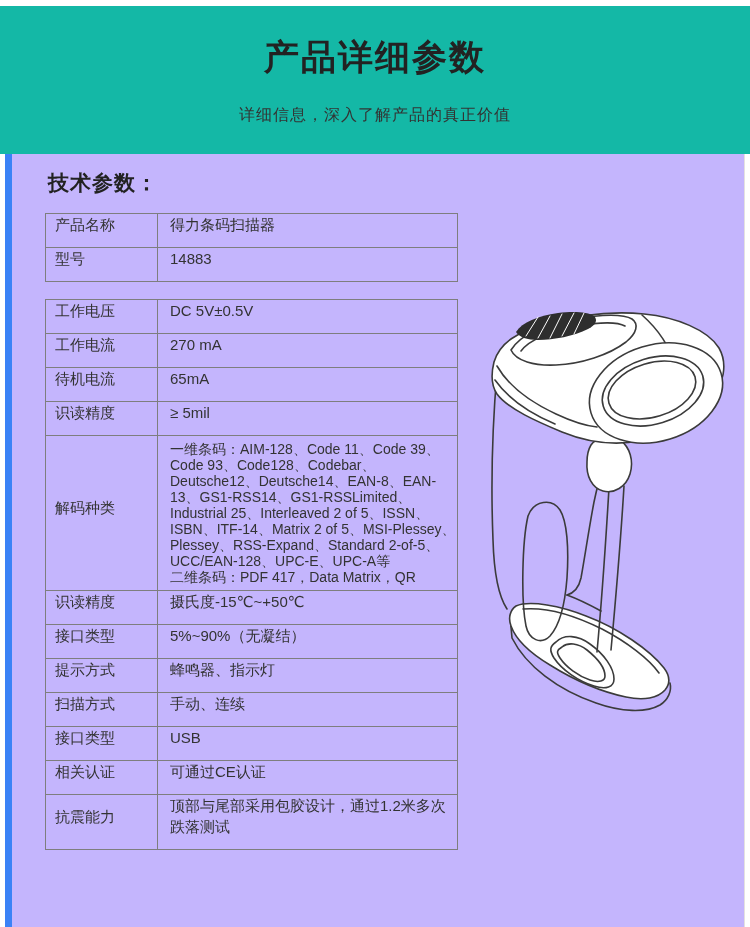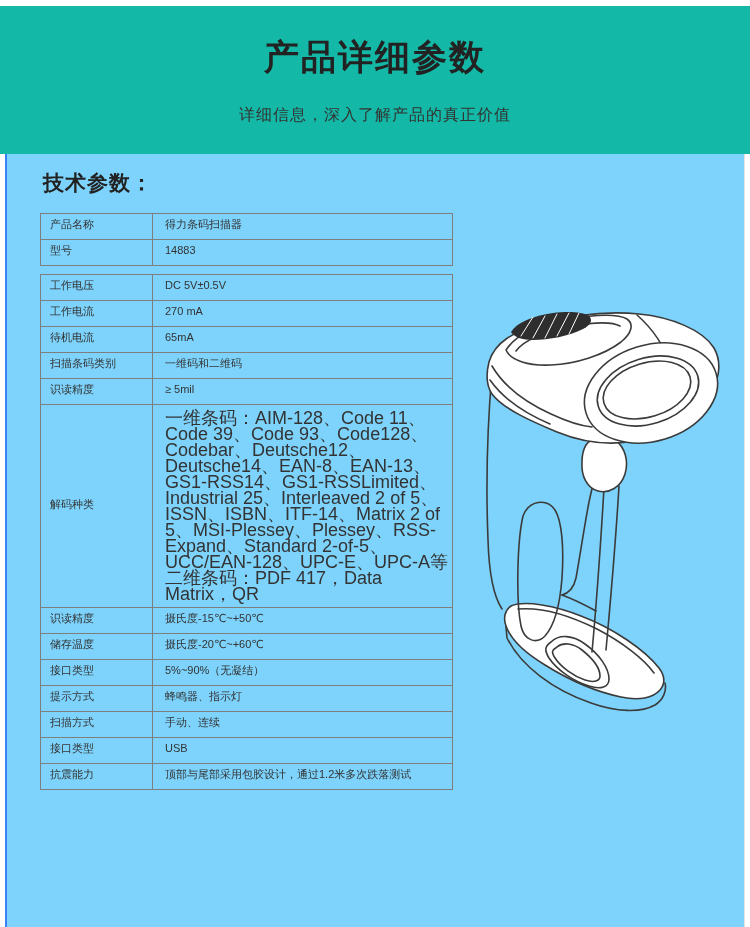--- a/index.html
+++ b/index.html
@@ -18,44 +18,44 @@
     margin:32px 0 0;font-size:35px;line-height:38px;
     font-weight:700;color:#222;letter-spacing:2px;
   }
   .hero p{
     margin:28px 0 0;font-size:16px;line-height:22px;
     color:#333;font-weight:400;letter-spacing:1px;
   }
   
   .content{
     position:relative;margin:0 5px;height:773px;box-sizing:border-box;
-    background:#7dd3fc;
-    border-left:2px solid #3b82f6;border-right:1px solid #e4e1e0;
+    background:#c4b5fd;
+    border-left:7px solid #3b82f6;border-right:1px solid #e4e1e0;
   }
   .content h2{
     margin:0;padding:16px 0 0 36px;
     font-size:21px;line-height:25px;font-weight:700;color:#222;
     letter-spacing:1px;
   }
   .table-wrap{margin:18px 0 0 33px;width:413px;}
   table.spec{
     border-collapse:collapse;width:413px;table-layout:fixed;
   }
-  table.spec + table.spec{margin-top:8px;}
+  table.spec + table.spec{margin-top:17px;}
   .spec td{
     border:1px solid #7e7e7e;
-    font-size:11px;line-height:21px;height:21px;
+    font-size:15px;line-height:21px;height:21px;
     color:#333;vertical-align:middle;
-    padding:0 6px 4px 9px;
+    padding:0 6px 12px 9px;
     overflow:hidden;
   }
   td.c-label{width:96px;white-space:nowrap;}
   td.c-value{padding-left:12px;}
   td.c-value.decode{
-    font-size:18px;line-height:16px;height:auto;
+    font-size:14px;line-height:16px;height:auto;
     padding:5px 0 5px 12px;
   }
   td.c-value.decode div{margin:0;}
   svg.scanner{position:absolute;left:454px;top:136px;width:290px;height:430px;}
 </style>
 </head>
 <body>
 
 <div class="page">
 
@@ -88,57 +88,53 @@
             </tr>
             <tr>
               <td class="c-label">工作电流</td>
               <td class="c-value">270 mA</td>
             </tr>
             <tr>
               <td class="c-label">待机电流</td>
               <td class="c-value">65mA</td>
             </tr>
             <tr>
-              <td class="c-label">扫描条码类别</td>
-              <td class="c-value">一维码和二维码</td>
-            </tr>
-            <tr>
               <td class="c-label">识读精度</td>
               <td class="c-value">≥ 5mil</td>
             </tr>
             <tr>
               <td class="c-label">解码种类</td>
               <td class="c-value decode">
                 <div>一维条码：AIM-128、Code 11、Code 39、Code 93、Code128、Codebar、Deutsche12、Deutsche14、EAN-8、EAN-13、GS1-RSS14、GS1-RSSLimited、Industrial 25、Interleaved 2 of 5、ISSN、ISBN、ITF-14、Matrix 2 of 5、MSI-Plessey、Plessey、RSS-Expand、Standard 2-of-5、UCC/EAN-128、UPC-E、UPC-A等</div>
                 <div>二维条码：PDF 417，Data Matrix，QR</div>
               </td>
             </tr>
             <tr>
               <td class="c-label">识读精度</td>
               <td class="c-value">摄氏度-15℃~+50℃</td>
-            </tr>
-            <tr>
-              <td class="c-label">储存温度</td>
-              <td class="c-value">摄氏度-20℃~+60℃</td>
             </tr>
             <tr>
               <td class="c-label">接口类型</td>
               <td class="c-value">5%~90%（无凝结）</td>
             </tr>
             <tr>
               <td class="c-label">提示方式</td>
               <td class="c-value">蜂鸣器、指示灯</td>
             </tr>
             <tr>
               <td class="c-label">扫描方式</td>
               <td class="c-value">手动、连续</td>
             </tr>
             <tr>
               <td class="c-label">接口类型</td>
               <td class="c-value">USB</td>
+            </tr>
+            <tr>
+              <td class="c-label">相关认证</td>
+              <td class="c-value">可通过CE认证</td>
             </tr>
             <tr>
               <td class="c-label">抗震能力</td>
               <td class="c-value">顶部与尾部采用包胶设计，通过1.2米多次跌落测试</td>
             </tr>
           </tbody>
       </table>
     </div>
 
     <svg class="scanner" viewBox="0 0 290 430" fill="none" stroke="#3b3b3b" stroke-width="1.6" stroke-linecap="round" stroke-linejoin="round">

